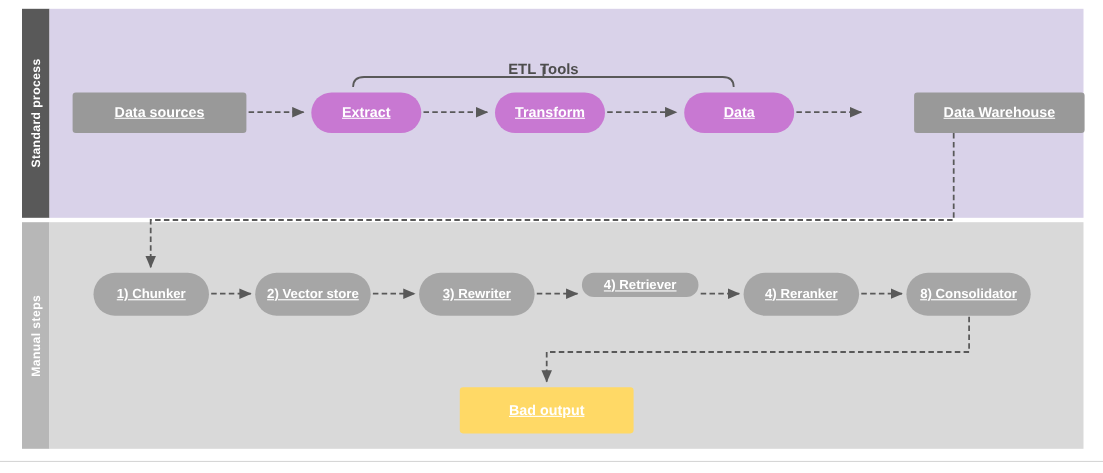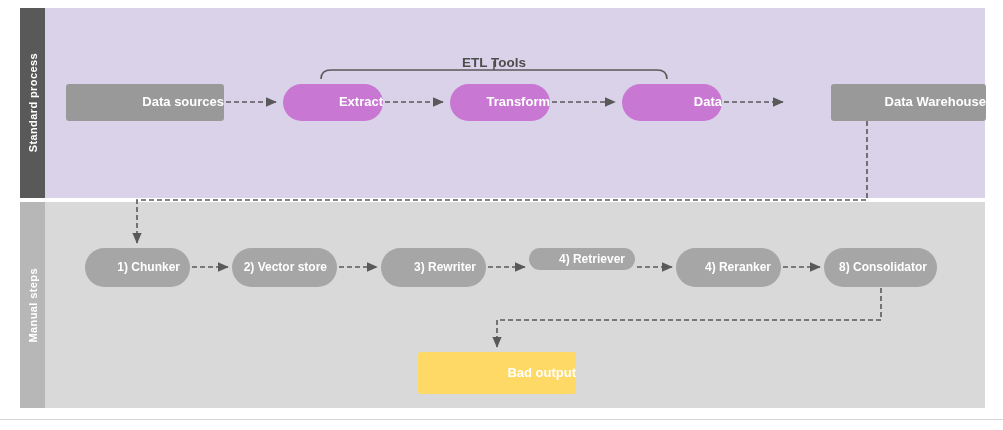--- a/index.html
+++ b/index.html
@@ -20,22 +20,22 @@
   }
   .lane-body{flex:1;}
   .lane-standard .lane-body{background:var(--lane1-body,#d9d2e9);}
   .lane-manual .lane-body{background:var(--lane2-body,#d9d9d9);}
 
   .connector-layer{position:absolute;left:0;top:0;width:1003px;height:430px;z-index:2;pointer-events:none;}
   .edge{fill:none;stroke:var(--arrow,#595959);stroke-width:1.6;stroke-dasharray:5 3;}
   .bracket{fill:none;stroke:var(--arrow,#595959);stroke-width:1.6;}
 
   .node{
-    position:absolute;z-index:3;display:flex;align-items:center;justify-content:flex-end;
-    color:#ffffff;font-weight:bold;text-align:center;line-height:1.25;
+    position:absolute;z-index:3;display:flex;align-items:center;justify-content:center;
+    color:#ffffff;font-weight:bold;text-align:center;line-height:1.25;text-decoration:underline;
   }
   .node-rect{border-radius:3px;font-size:13px;}
   .node-pill-purple{border-radius:19px;background:var(--purple-node,#c878d2);font-size:13px;}
   .node-pill-gray{border-radius:20px;background:var(--pill-node,#a6a6a6);font-size:12px;padding:4px 10px;box-sizing:border-box;}
   .node-gray{background:var(--gray-node,#999999);}
   .node-yellow{background:var(--yellow-node,#ffd966);border-radius:3px;font-size:13px;}
 
   .bracket-label{
     position:absolute;z-index:3;left:434px;top:44px;width:120px;text-align:center;
     color:#4d4d4d;font-size:13.5px;font-weight:bold;margin-top:11px;

